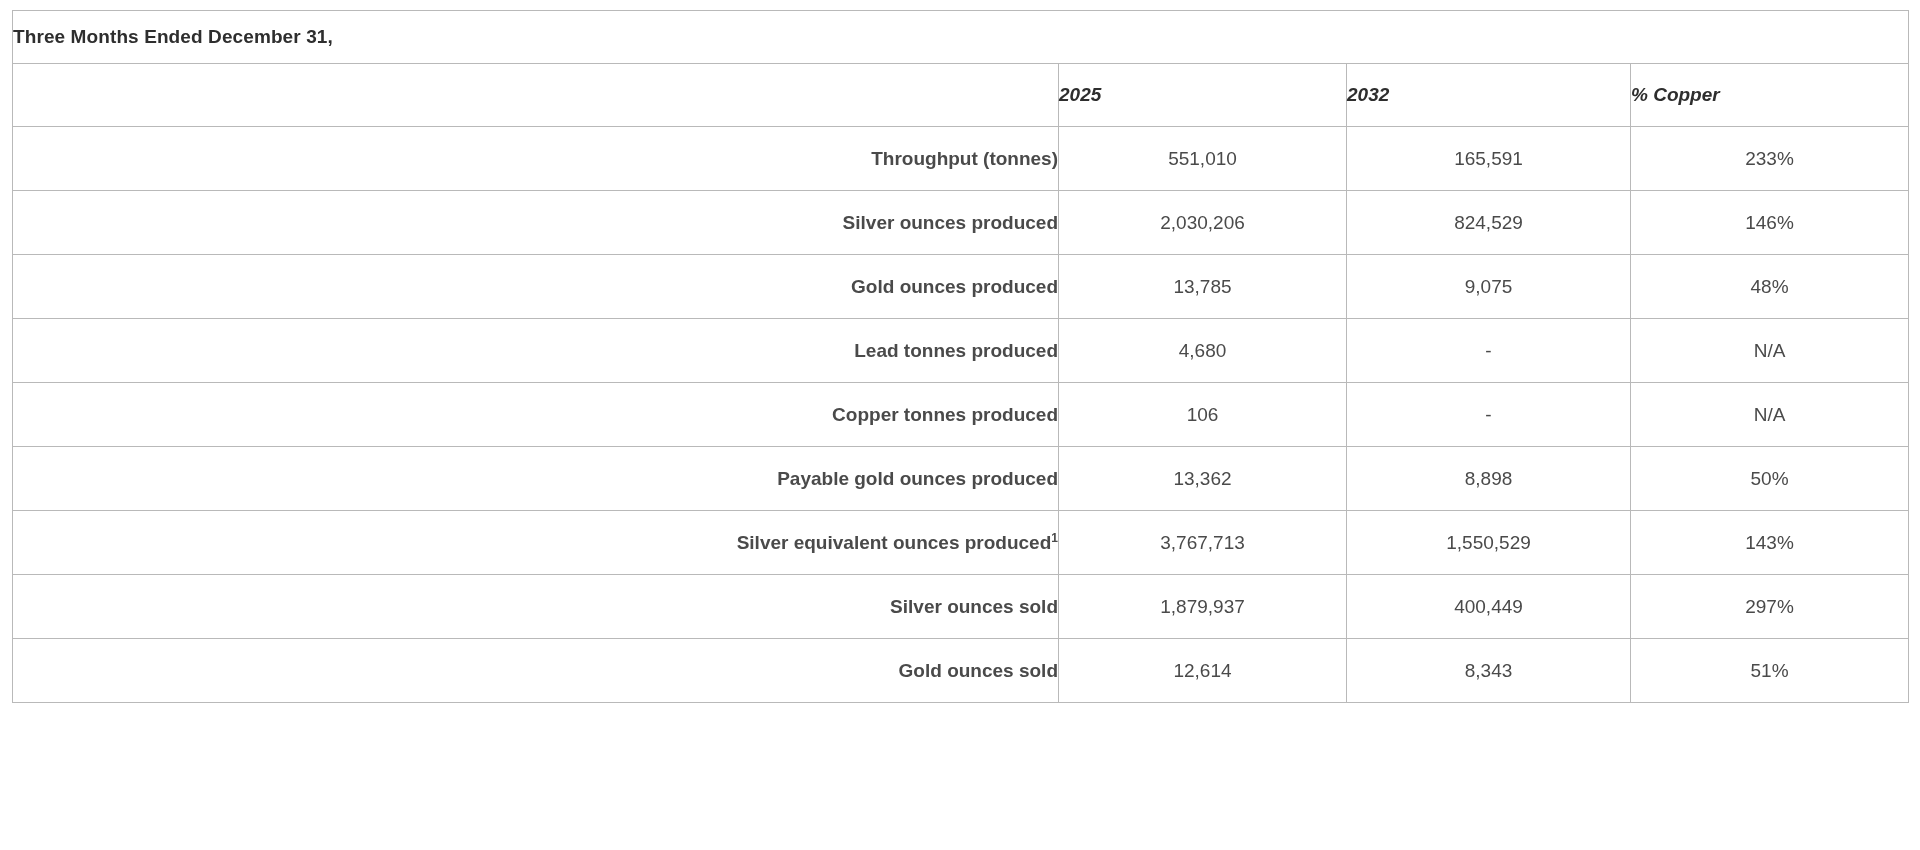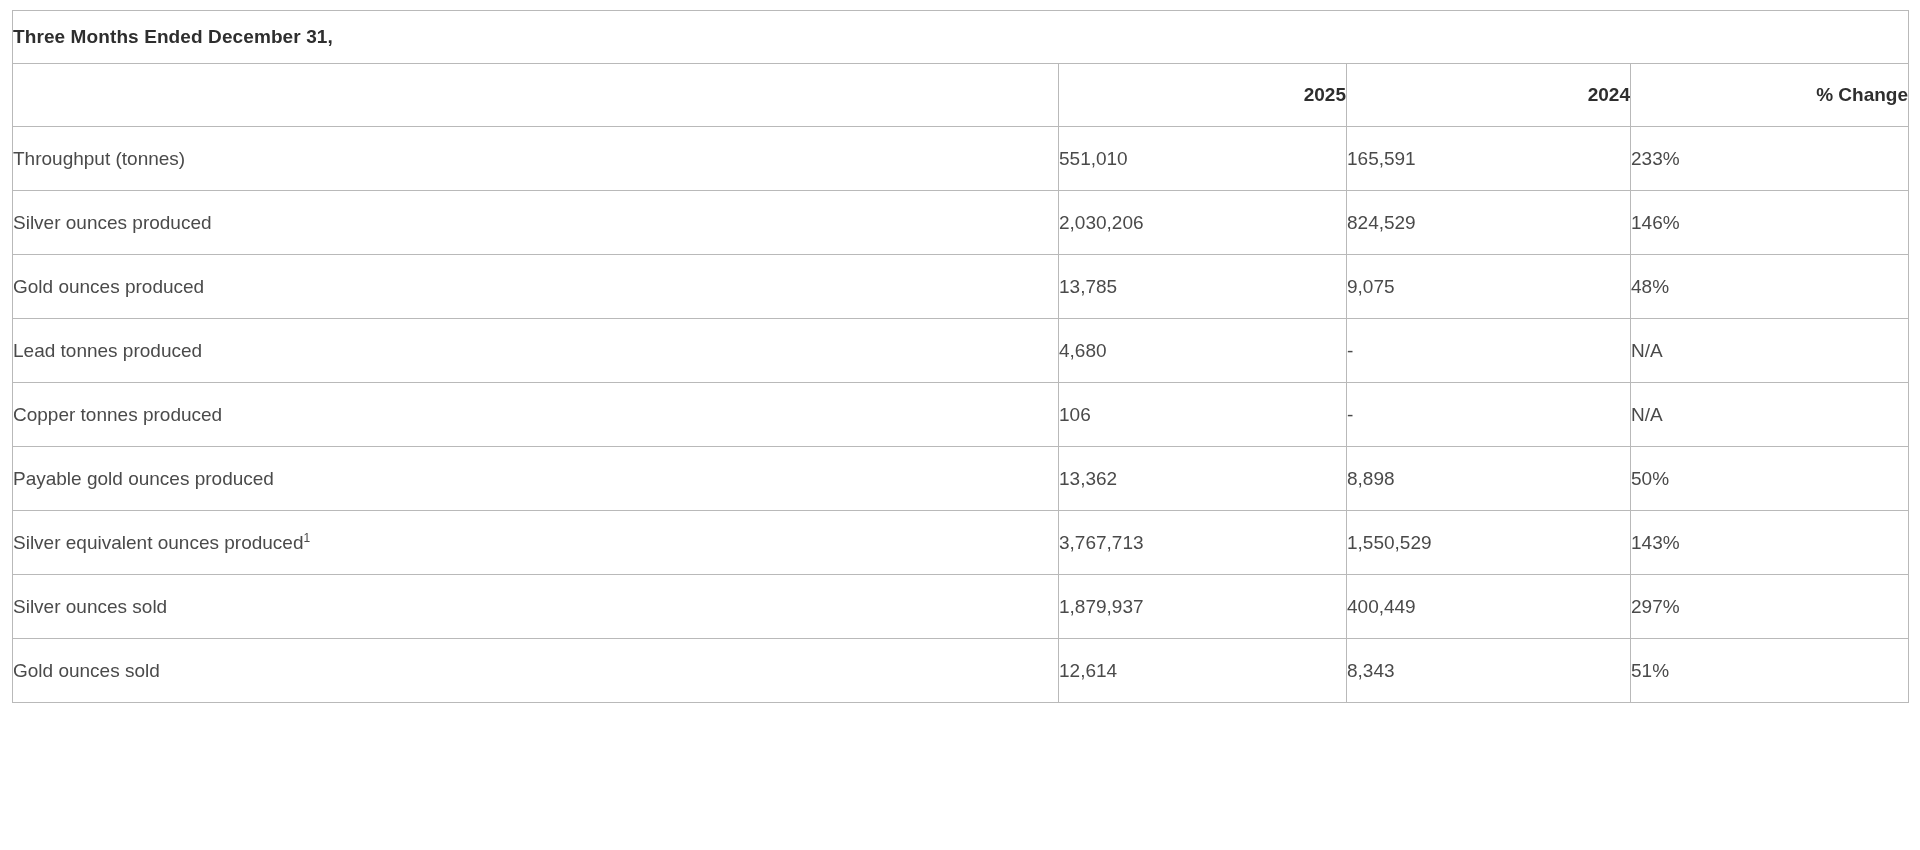--- a/index.html
+++ b/index.html
@@ -48,37 +48,38 @@
     letter-spacing: 0.1px;
   }
 
   .hdr-blank {
     height: 62px;
     background: #ffffff;
   }
 
   .hdr {
     height: 62px;
-    text-align: right;
+    text-align: left;
     font-size: 19px;
     font-weight: bold;
     color: #2e2e2e;
+    font-style: italic;
   }
 
   .row-label {
     height: 63px;
-    text-align: left;
+    text-align: right;
     font-size: 19px;
     color: #4a4a4a;
-    font-weight: normal;
+    font-weight: bold;
   }
 
   .row-val {
     height: 63px;
-    text-align: left;
+    text-align: center;
     font-size: 19px;
     color: #4a4a4a;
     font-weight: normal;
     margin-left: 13px;
   }
 
   sup.fn {
     font-size: 12px;
     vertical-align: super;
     line-height: 0;
@@ -95,22 +96,22 @@
       <col class="c-2024">
       <col class="c-chg">
     </colgroup>
     <tbody>
       <tr>
         <td class="title-cell" colspan="4">Three Months Ended December 31,</td>
       </tr>
       <tr>
         <td class="hdr-blank"></td>
         <td class="hdr">2025</td>
-        <td class="hdr">2024</td>
-        <td class="hdr">% Change</td>
+        <td class="hdr">2032</td>
+        <td class="hdr">% Copper</td>
       </tr>
 
       <tr>
         <td class="row-label">Throughput (tonnes)</td>
         <td class="row-val">551,010</td>
         <td class="row-val">165,591</td>
         <td class="row-val">233%</td>
       </tr>
 
       <tr>

